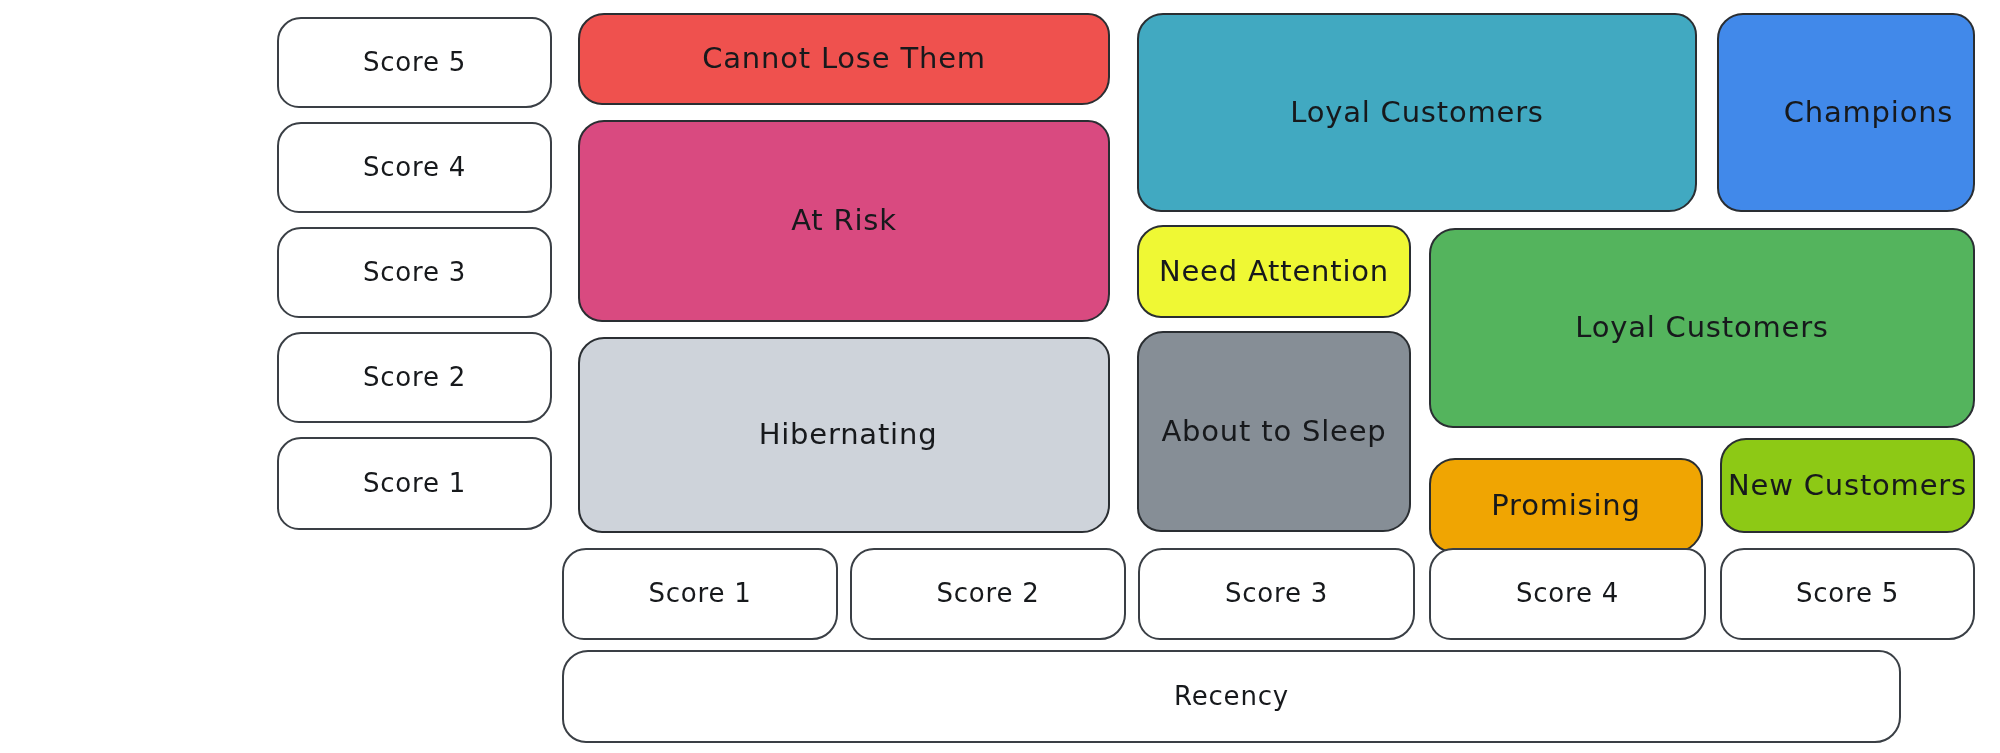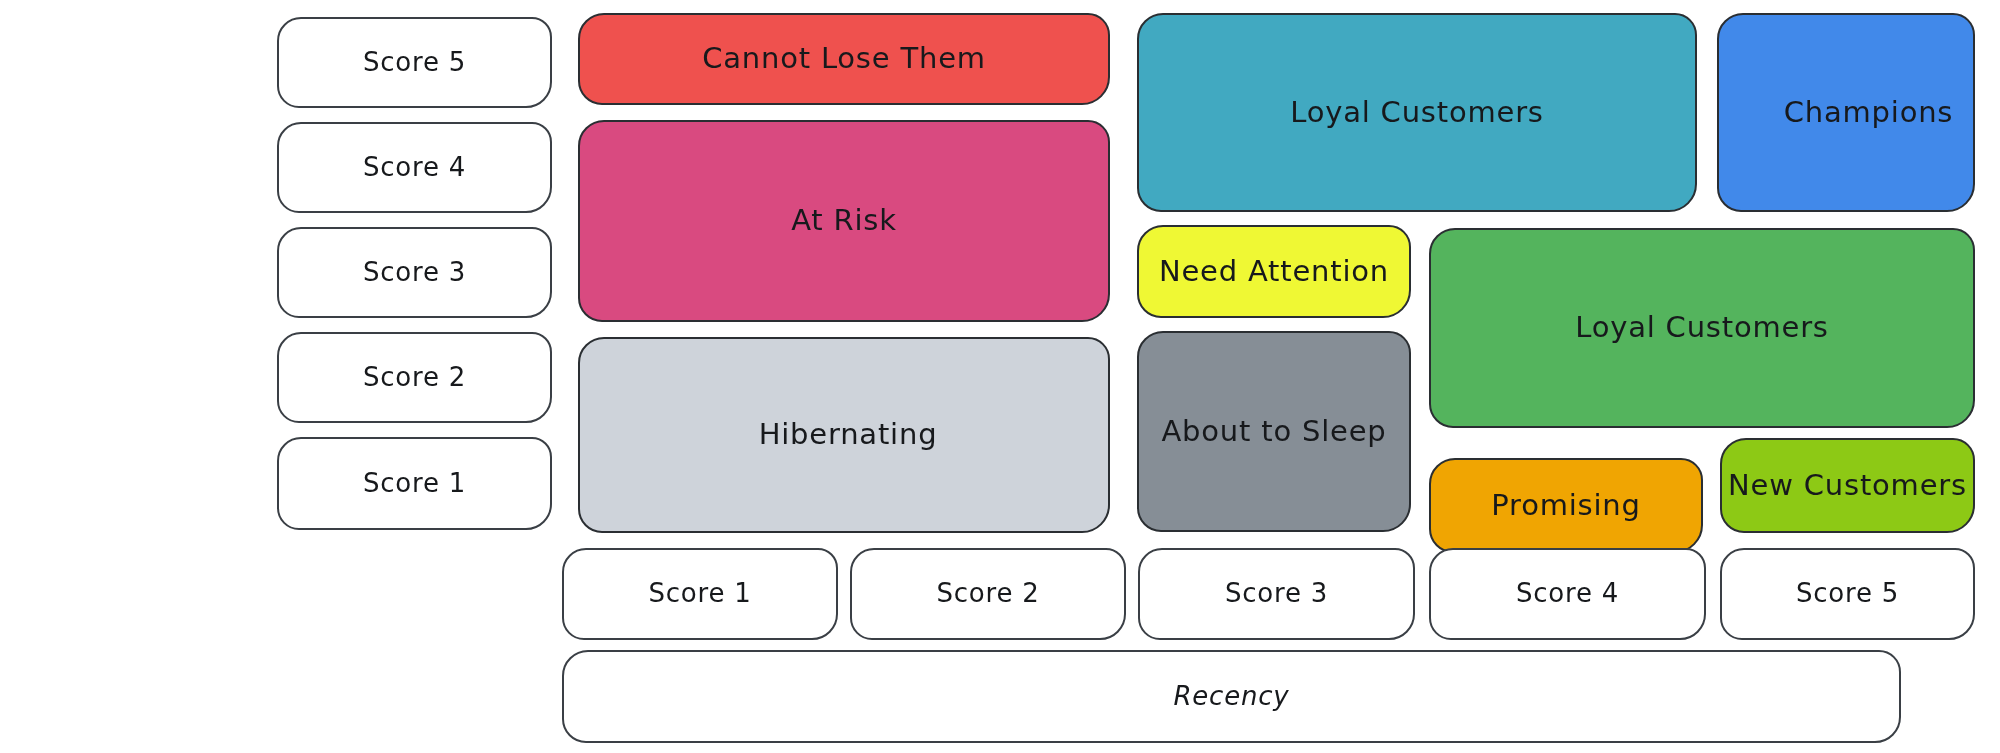--- a/index.html
+++ b/index.html
@@ -58,21 +58,21 @@
   .s-aboutsleep { left: 1137px; top: 331px; width: 274px; height: 201px; }
   .s-loyalmid   { left: 1429px; top: 228px; width: 546px; height: 200px; }
   .s-promising  { left: 1429px; top: 452px; width: 274px; height: 95px; margin-top: 6px;  }
   .s-newcust    { left: 1720px; top: 438px; width: 255px; height: 95px;  }
 
   .b-rs1 { left: 562px;  top: 548px; width: 276px;  height: 92px; }
   .b-rs2 { left: 850px;  top: 548px; width: 276px;  height: 92px; }
   .b-rs3 { left: 1138px; top: 548px; width: 277px;  height: 92px; }
   .b-rs4 { left: 1429px; top: 548px; width: 277px;  height: 92px; }
   .b-rs5 { left: 1720px; top: 548px; width: 255px;  height: 92px; }
-  .b-recency { left: 562px; top: 650px; width: 1339px; height: 93px; border-radius: 26px 22px 26px 24px; font-style: italic; }
+  .b-recency { left: 562px; top: 650px; width: 1339px; height: 93px; border-radius: 26px 22px 26px 24px; }
 </style>
 </head>
 <body>
 
 <div class="canvas">
 
   <div class="box plain b-fs5">
     <span class="lbl">Score 5</span>
   </div>
   <div class="box plain b-fs4">

